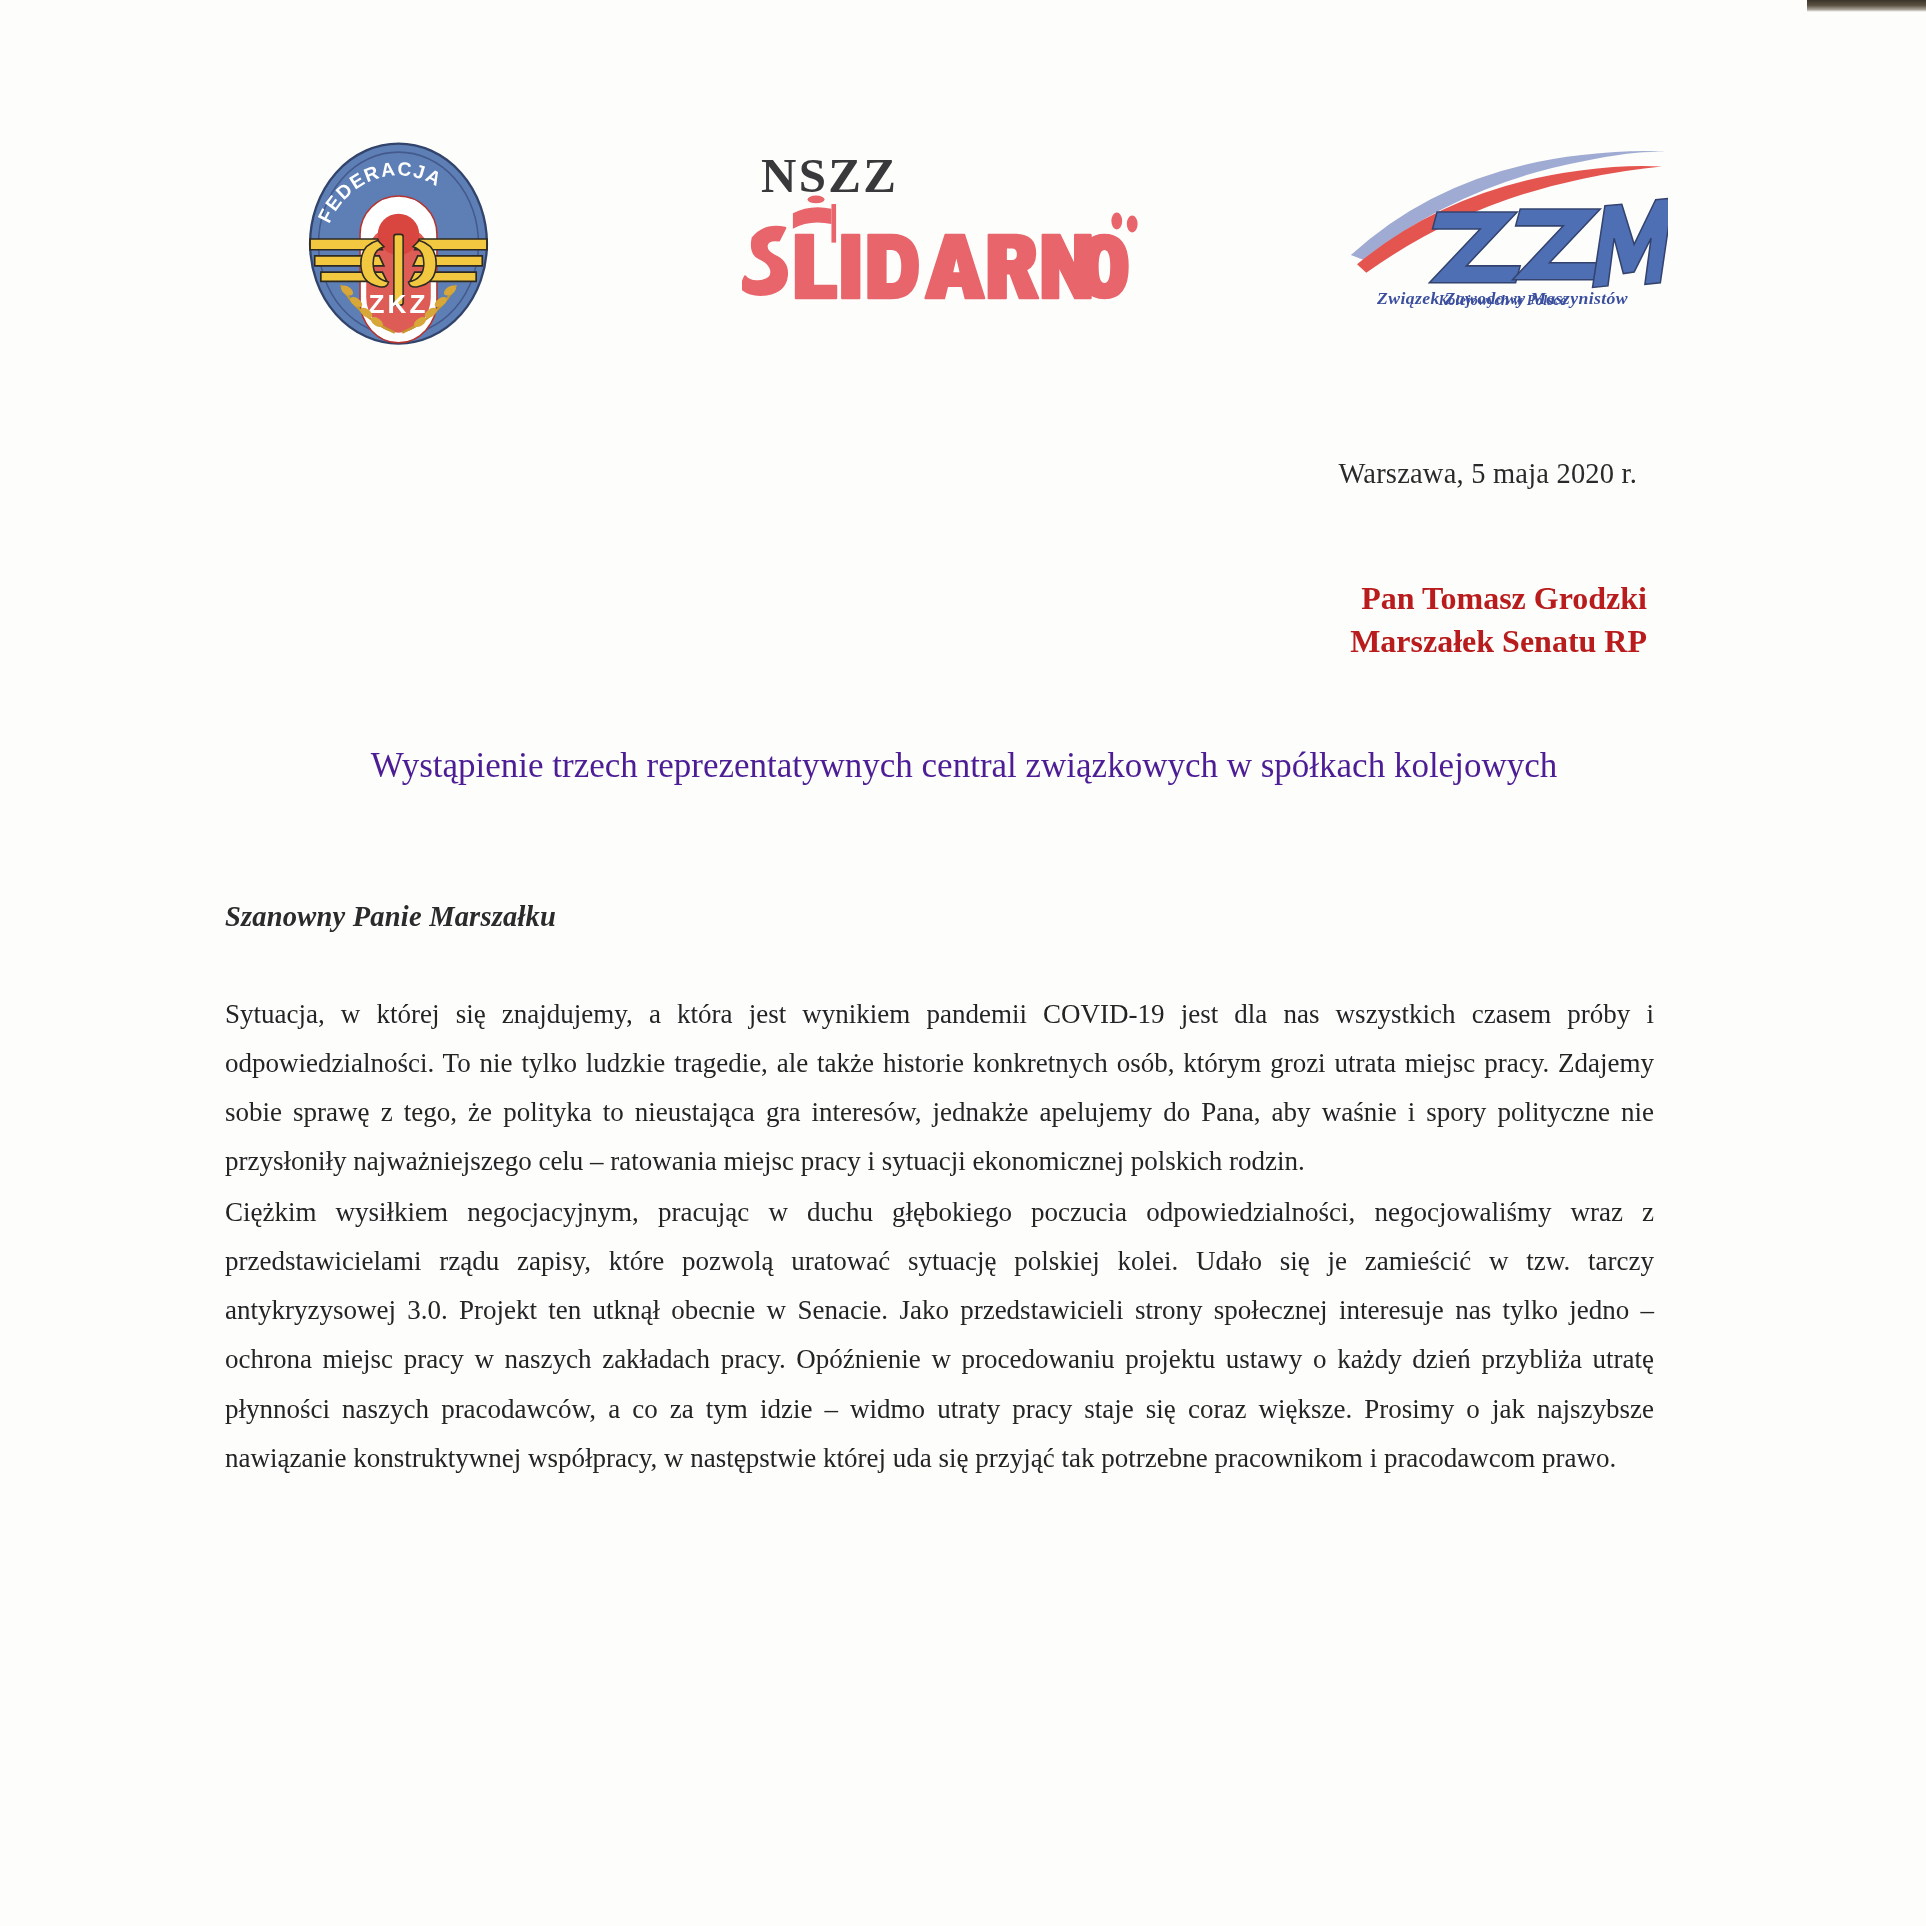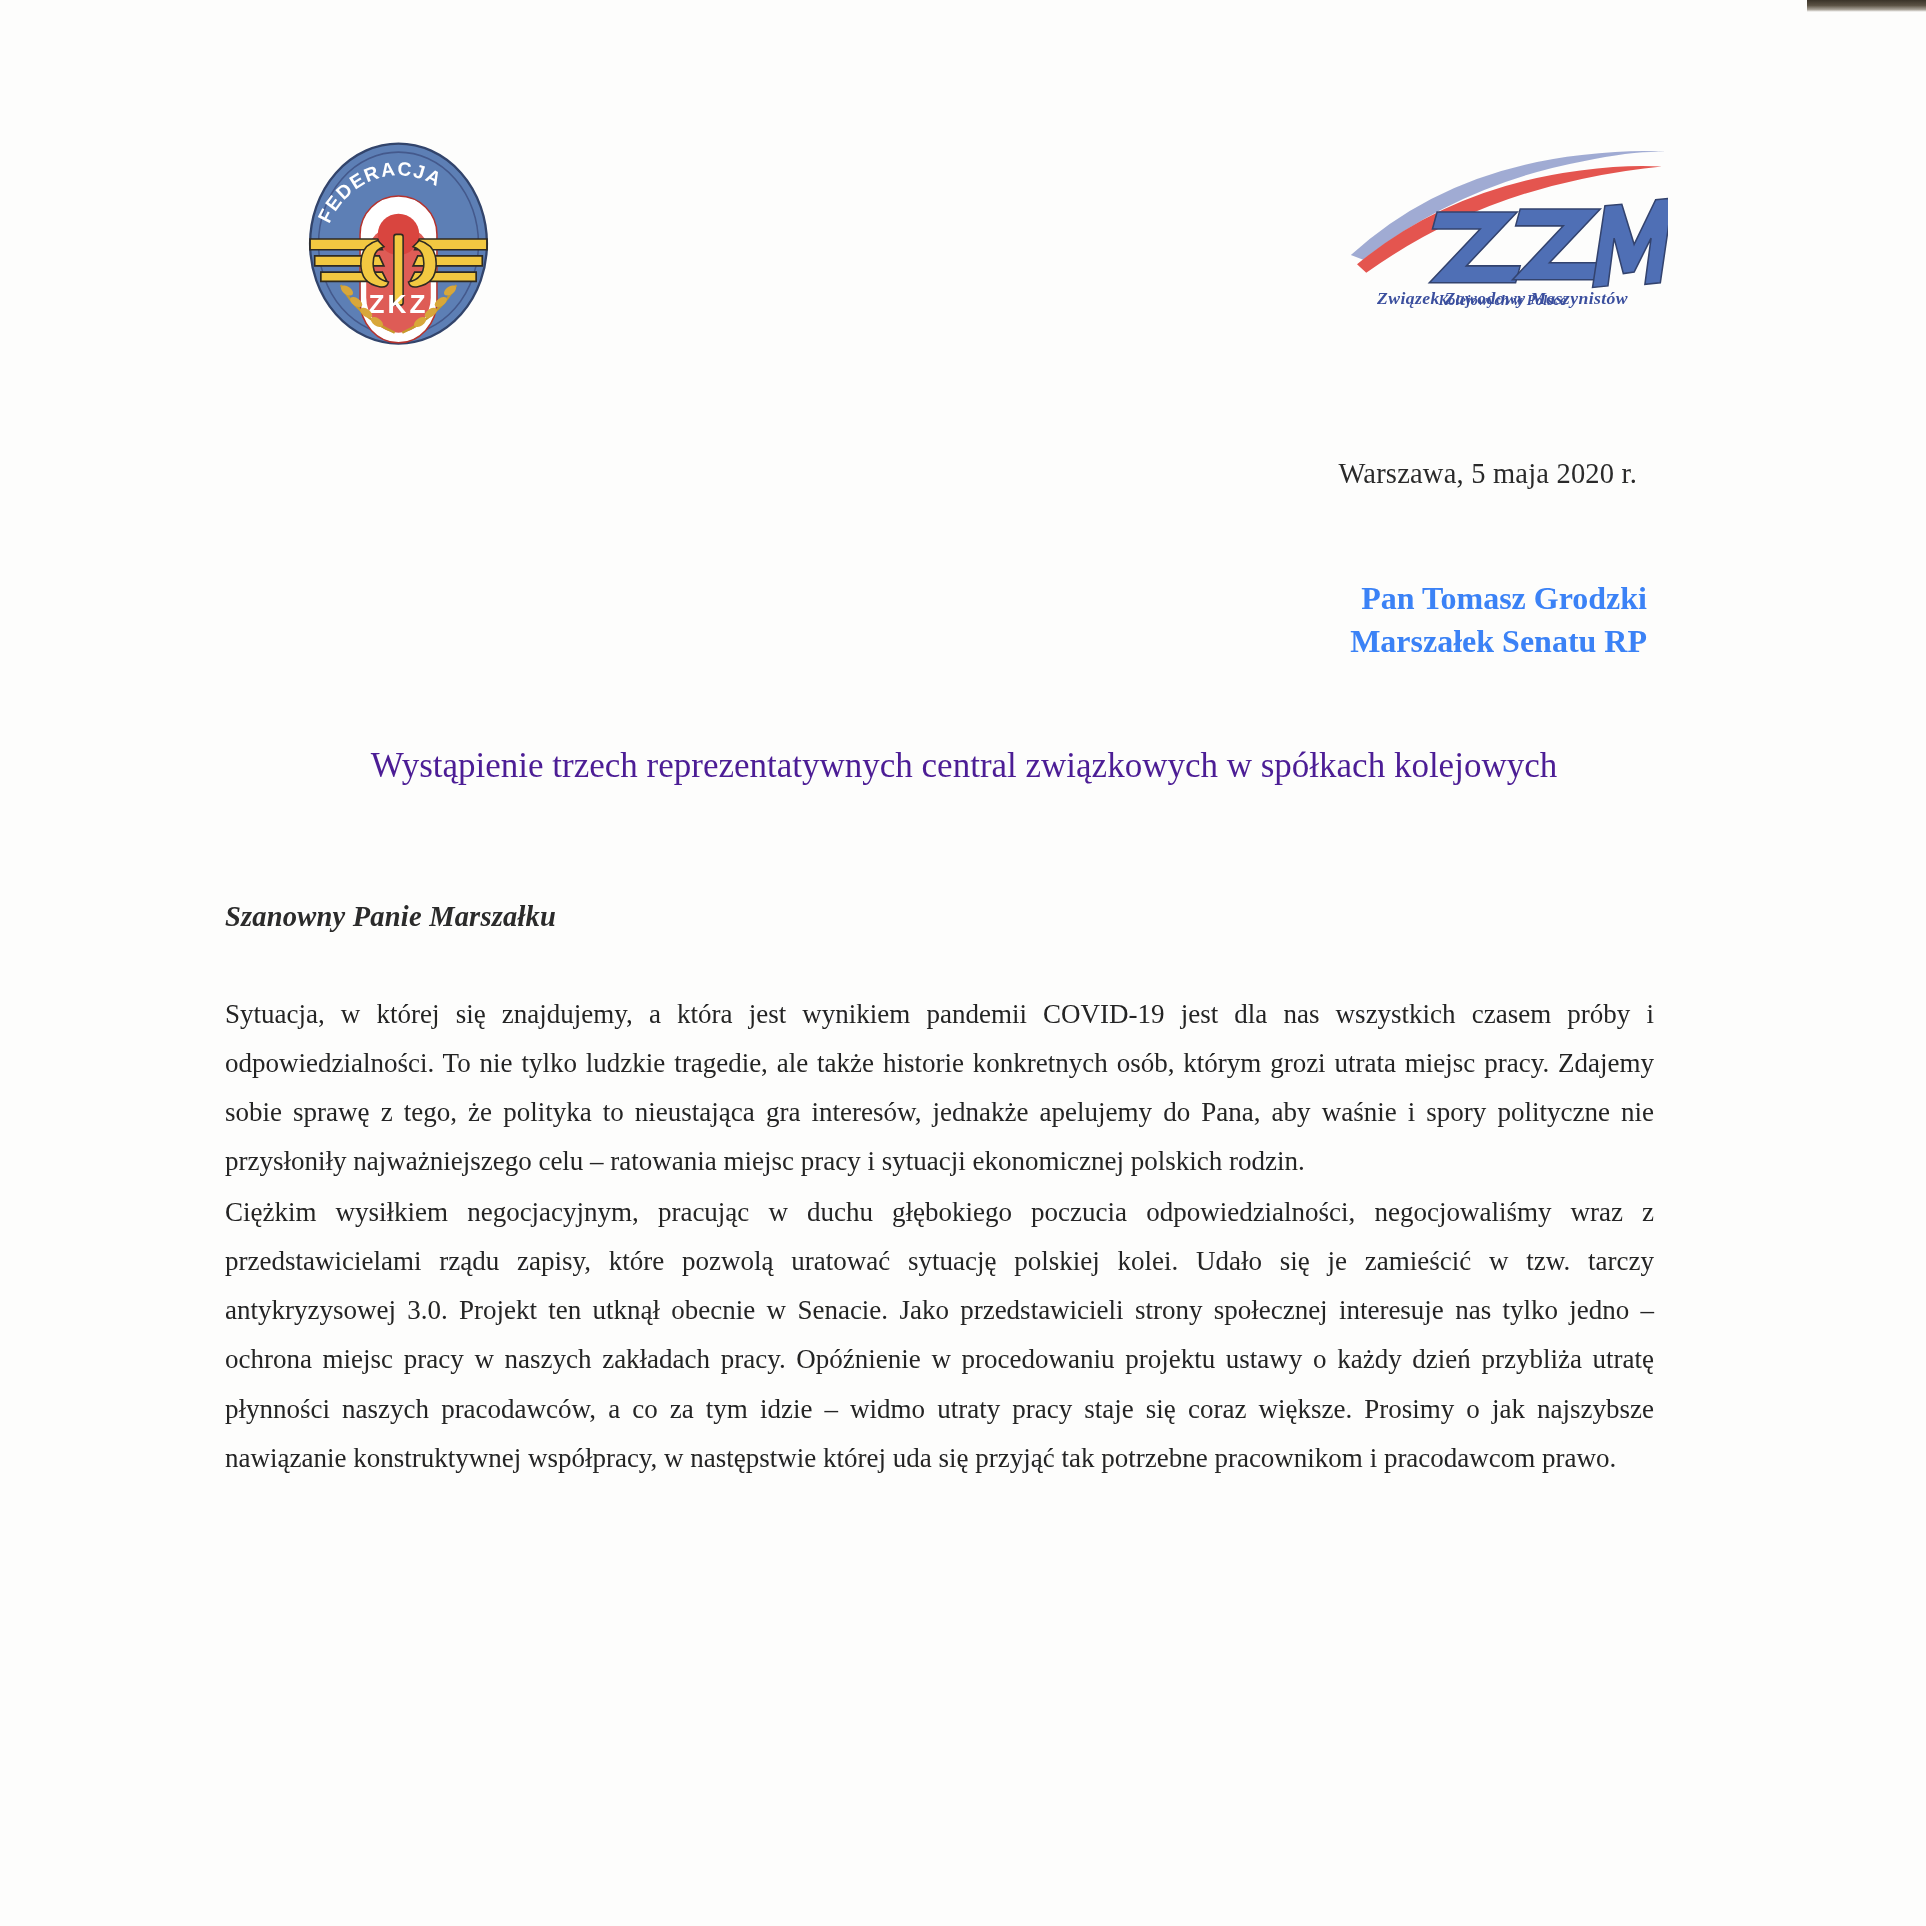--- a/index.html
+++ b/index.html
@@ -111,21 +111,21 @@
 
   .addressee {
     position: absolute;
     left: 0;
     top: 577px;
     width: 1647px;
     text-align: right;
     font-size: 32px;
     font-weight: 700;
     line-height: 1.34;
-    color: #3b82f6;
+    color: #b91c1c;
   }
   .addressee div { white-space: nowrap; }
 
   .doc-title {
     position: absolute;
     left: 211px;
     top: 743px;
     width: 1506px;
     text-align: center;
     font-size: 35px;
@@ -210,20 +210,43 @@
           <ellipse cx="103" cy="222" rx="9" ry="5" transform="rotate(35 103 222)"></ellipse>
           <ellipse cx="117" cy="234" rx="9" ry="5" transform="rotate(35 117 234)"></ellipse>
           <ellipse cx="212" cy="193" rx="9" ry="5" transform="rotate(-35 212 193)"></ellipse>
           <ellipse cx="200" cy="208" rx="9" ry="5" transform="rotate(-35 200 208)"></ellipse>
           <ellipse cx="187" cy="222" rx="9" ry="5" transform="rotate(-35 187 222)"></ellipse>
           <ellipse cx="173" cy="234" rx="9" ry="5" transform="rotate(-35 173 234)"></ellipse>
         </g>
       </svg>
     </div>
 
+    <div class="logo-solidarnosc">
+      <div class="sol-nszz">NSZZ</div>
+      <svg class="sol-word" viewBox="0 0 520 150" xmlns="http://www.w3.org/2000/svg">
+        <g fill="#e8656b" stroke="#e8656b" stroke-width="3" stroke-linejoin="round">
+
+          <path d="M14 62 q-4 20 8 26 q14 6 16 16 q2 12 -14 14 q-14 2 -20 -6 l-6 14 q12 12 34 9 q24 -4 26 -24 q2 -18 -16 -26 q-12 -6 -10 -14 q2 -8 16 -6 l8 -16 q-26 -6 -42 13 z"></path>
+          <path d="M70 58 h22 v66 h30 v16 h-52 z"></path>
+          <path d="M130 58 h22 v82 h-22 z"></path>
+          <path d="M164 58 h30 q34 0 34 40 q0 42 -34 42 h-30 z M186 76 v46 h8 q14 0 14 -23 q0 -23 -14 -23 z"></path>
+          <path d="M238 140 l26 -82 h24 l26 82 h-24 l-4 -16 h-20 l-4 16 z M272 108 h12 l-6 -26 z"></path>
+          <path d="M320 58 h34 q26 0 26 24 q0 16 -12 21 l16 37 h-24 l-12 -32 h-6 v32 h-22 z M342 74 v18 h8 q8 0 8 -9 q0 -9 -8 -9 z"></path>
+          <path d="M390 140 v-82 h22 l20 42 v-42 h20 v82 h-20 l-22 -44 v44 z"></path>
+          <path d="M462 58 q30 0 30 41 q0 41 -30 41 q-30 0 -30 -41 q0 -41 30 -41 z M462 76 q-9 0 -9 23 q0 23 9 23 q9 0 9 -23 q0 -23 -9 -23 z" transform="translate(8,0)"></path>
+        </g>
+
+        <rect x="116" y="18" width="6" height="50" fill="#e8656b"></rect>
+        <path d="M66 30 q22 -12 50 -6 v20 q-28 -6 -50 6 z" fill="#e8656b"></path>
+
+        <ellipse cx="486" cy="40" rx="7" ry="11" fill="#e8656b"></ellipse>
+        <ellipse cx="506" cy="44" rx="7" ry="11" fill="#e8656b"></ellipse>
+        <ellipse cx="96" cy="12" rx="11" ry="5" fill="#e8656b"></ellipse>
+      </svg>
+    </div>
 
     <div class="logo-zzm">
       <svg class="zzm-art" viewBox="0 0 430 200" xmlns="http://www.w3.org/2000/svg">
         <path d="M18 156 q120 -110 300 -130 q70 -8 110 -4 q-40 -2 -108 12 q-160 30 -286 128 z" fill="#8f9ccb" opacity="0.85"></path>
         <path d="M26 168 q120 -100 290 -122 q62 -8 106 -5 q-44 4 -104 16 q-154 32 -280 122 z" fill="#e4554f"></path>
         <g fill="#4f6fb5" stroke="#33436e" stroke-width="2">
           <path d="M130 100 h104 l-66 70 h70 l-6 22 h-112 l66 -70 h-62 z"></path>
           <path d="M238 96 h104 l-66 70 h70 l-6 22 h-112 l66 -70 h-62 z"></path>
           <path d="M348 92 l22 -2 l16 52 l28 -58 l22 -2 l-16 110 l-20 2 l8 -60 l-22 44 l-14 2 l-12 -46 l-8 62 l-20 2 z"></path>
         </g>

